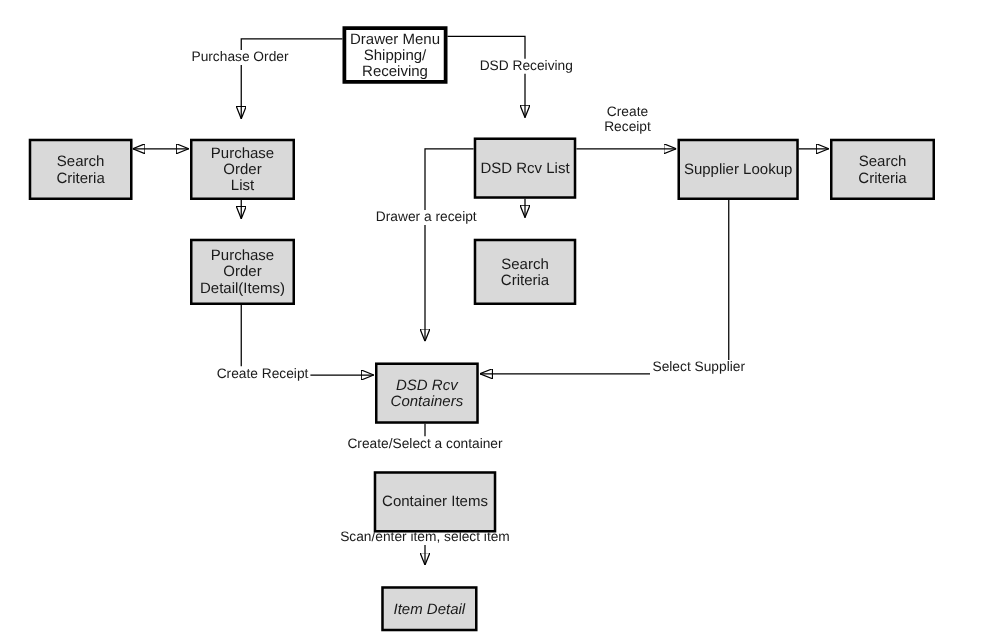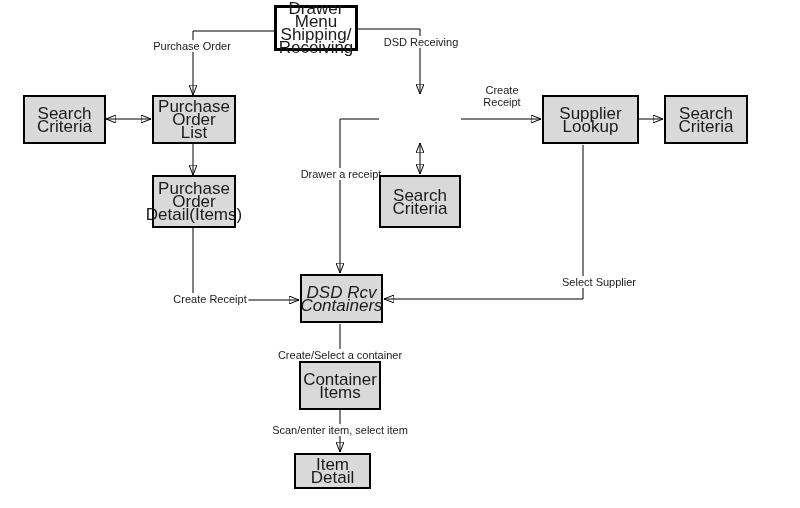--- a/index.html
+++ b/index.html
@@ -29,24 +29,25 @@
   }
   .node {
     position: absolute;
     box-sizing: border-box;
     background: #d9d9d9;
     border: 2px solid #000000;
     display: flex;
     align-items: center;
     justify-content: center;
     text-align: center;
-    font-size: 17px;
+    font-size: 12px;
     line-height: 13px;
     color: #1a1a1a;
     white-space: pre-line;
+    margin-top: 16px;
   }
   .node.root {
     background: #ffffff;
     border-width: 3px;
   }
   .edge-label {
     position: absolute;
     transform: translateX(-50%);
     background: #ffffff;
     padding: 0 2px;
@@ -76,48 +77,49 @@
     <path d="M379 119 L340 119 L340 273" marker-end="url(#arr)"></path>
     <path d="M420 143 L420 174" marker-start="url(#arr)" marker-end="url(#arr)"></path>
     <path d="M461 119 L541 119" marker-end="url(#arr)"></path>
     <path d="M625 119 L663 119" marker-start="url(#arr)" marker-end="url(#arr)"></path>
     <path d="M583 145 L583 299 L384 299" marker-end="url(#arr)"></path>
     <path d="M340 324 L340 360" marker-end="url(#arr)"></path>
     <path d="M340 410 L340 452" marker-end="url(#arr)"></path>
   </svg>
 
   <div class="edge-label" style="left:192px; top:40px;">Purchase Order</div>
-  <div class="edge-label" style="left:421px; top:36px;">DSD Receiving</div>
+  <div class="edge-label" style="left:421px; top:47px;">DSD Receiving</div>
   <div class="edge-label" style="left:502px; top:84px;">Create
 Receipt</div>
   <div class="edge-label" style="left:341px; top:168px;">Drawer a receipt</div>
   <div class="edge-label" style="left:210px; top:293px;">Create Receipt</div>
-  <div class="edge-label" style="left:559px; top:276px;margin-left:40px;">Select Supplier</div>
+  <div class="edge-label" style="left:559px; top:288px;">Select Supplier</div>
   <div class="edge-label" style="left:340px; top:337px;margin-top:12px;">Create/Select a container</div>
   <div class="edge-label" style="left:340px; top:424px;">Scan/enter item, select item</div>
 
   <div class="node root" style="left:274px; top:5px; width:84px; height:46px;">Drawer Menu
 Shipping/
 Receiving</div>
 
   <div class="node" style="left:23px; top:95px; width:83px; height:49px;">Search Criteria</div>
 
   <div class="node" style="left:152px; top:95px; width:84px; height:49px;">Purchase Order
 List</div>
 
   <div class="node" style="left:152px; top:175px; width:84px; height:53px;">Purchase Order
 Detail(Items)</div>
 
+  <div class="node" style="left:379px; top:94px; width:82px; height:49px;">DSD Rcv List</div>
 
   <div class="node" style="left:379px; top:175px; width:82px; height:53px;">Search Criteria</div>
 
   <div class="node" style="left:542px; top:95px; width:97px; height:49px;">Supplier Lookup</div>
 
   <div class="node" style="left:664px; top:95px; width:84px; height:49px;">Search Criteria</div>
 
   <div class="node" style="left:300px; top:274px; width:83px; height:49px;font-style:italic;">DSD Rcv
 Containers</div>
 
-  <div class="node" style="left:299px; top:361px; width:82px; height:49px;">Container Items</div>
+  <div class="node" style="left:299px; top:361px; width:98px; height:49px;">Container Items</div>
 
-  <div class="node" style="left:294px; top:453px; width:77px; height:36px;">Item Detail</div>
+  <div class="node" style="left:305px; top:453px; width:77px; height:36px;font-style:italic;">Item Detail</div>
 
 </div>
 
 </body></html>

